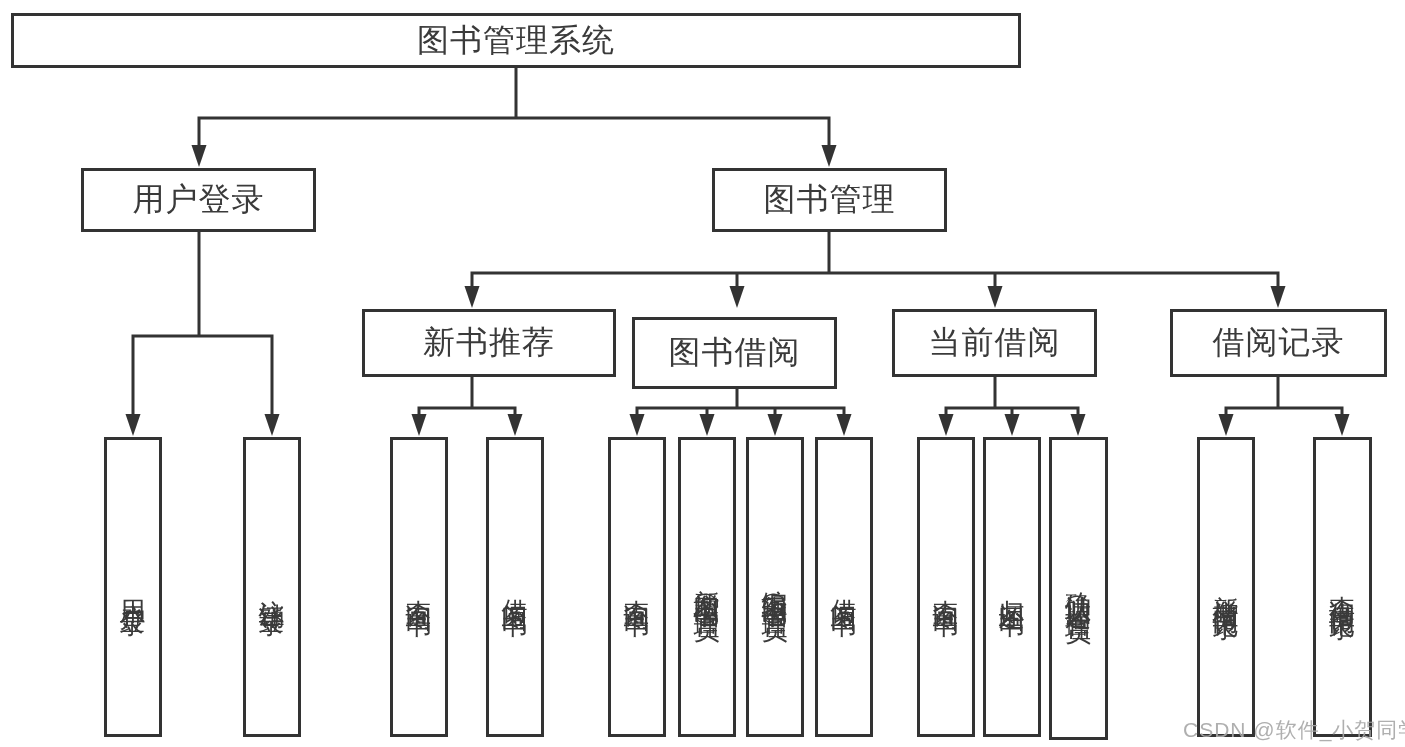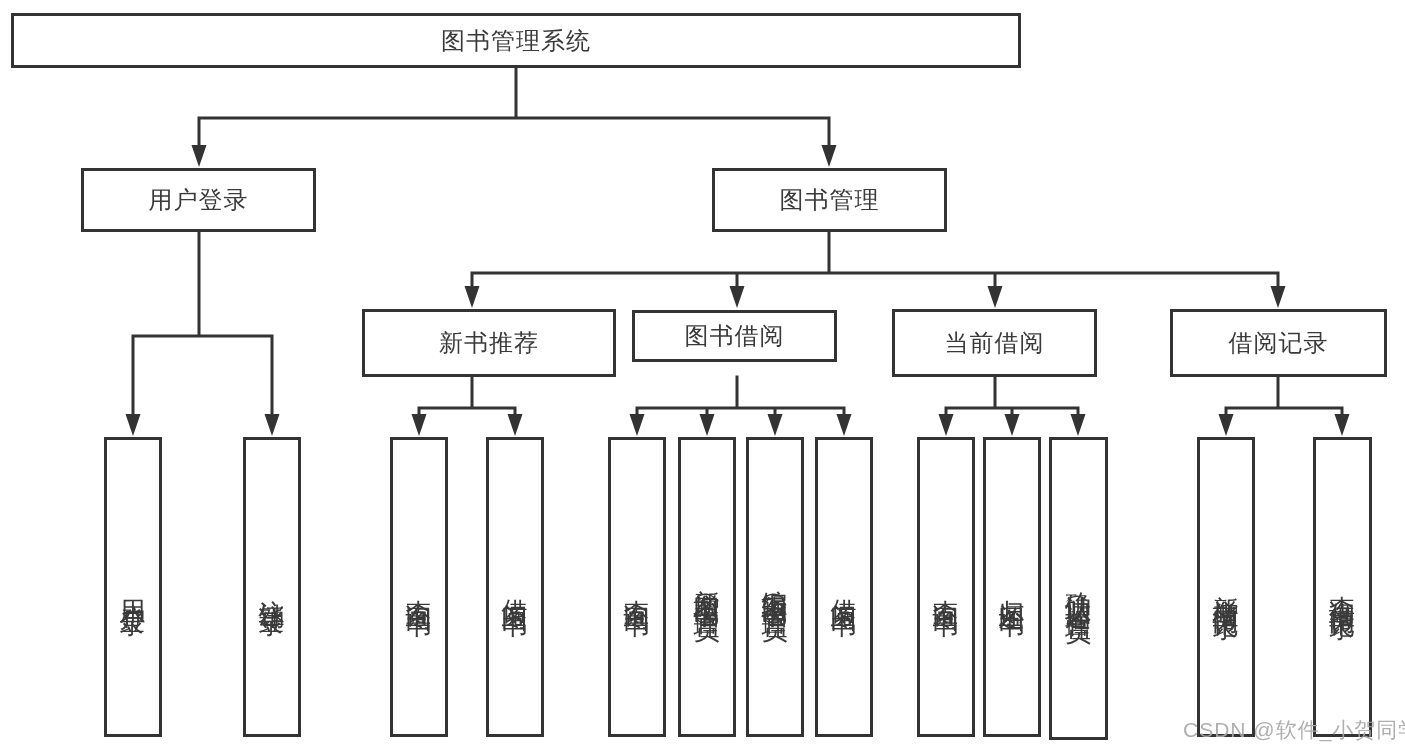--- a/index.html
+++ b/index.html
@@ -13,21 +13,21 @@
   .wires{position:absolute;left:0;top:0;width:1405px;height:747px;}
   .box{
     position:absolute;
     box-sizing:border-box;
     display:flex;align-items:center;justify-content:center;
     border:3px solid #333333;
     background:#ffffff;
     color:#3a3a3a;
     text-align:center;
   }
-  .h{font-size:24px;letter-spacing:1px;white-space:nowrap;}
+  .h{font-size:32px;letter-spacing:1px;white-space:nowrap;}
   .v{
     writing-mode:vertical-rl;
     font-size:26px;
     letter-spacing:4px;
     line-height:1;
     padding:8px 0;
   }
   .watermark{
     position:absolute;
     left:1183px;top:716px;
@@ -75,21 +75,21 @@
       <polygon points="1334.5,414 1349.5,414 1342,436"></polygon>
     </g>
   </svg>
 
   <div class="box h" style="left:11px;top:13px;width:1010px;height:55px;">图书管理系统</div>
 
   <div class="box h" style="left:81px;top:168px;width:235px;height:64px;">用户登录</div>
   <div class="box h" style="left:712px;top:168px;width:235px;height:64px;">图书管理</div>
 
   <div class="box h" style="left:362px;top:309px;width:254px;height:68px;">新书推荐</div>
-  <div class="box h" style="left:632px;top:310px;width:205px;height:52px;">图书借阅</div>
+  <div class="box h" style="left:632px;top:317px;width:205px;height:72px;">图书借阅</div>
   <div class="box h" style="left:892px;top:309px;width:205px;height:68px;">当前借阅</div>
   <div class="box h" style="left:1170px;top:309px;width:217px;height:68px;">借阅记录</div>
 
   <div class="box v" style="left:104px;top:437px;width:58px;height:300px;">用户登录</div>
   <div class="box v" style="left:243px;top:437px;width:58px;height:300px;">注销登录</div>
 
   <div class="box v" style="left:390px;top:437px;width:58px;height:300px;">查询图书</div>
   <div class="box v" style="left:486px;top:437px;width:58px;height:300px;">借阅图书</div>
 
   <div class="box v" style="left:608px;top:437px;width:58px;height:300px;">查询图书</div>

